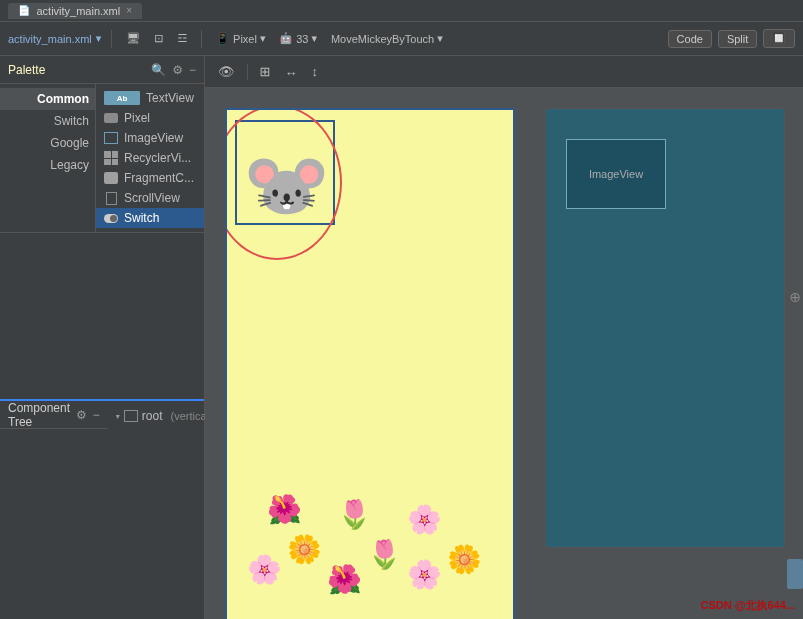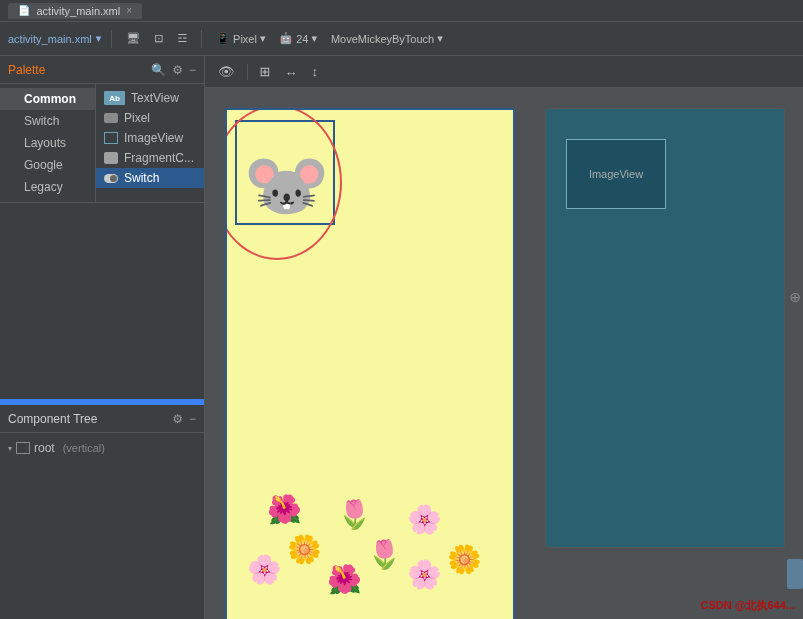--- a/index.html
+++ b/index.html
@@ -88,39 +88,40 @@
       flex-direction: column;
     }
     .palette-header {
       display: flex;
       align-items: center;
       padding: 4px 8px;
       border-bottom: 1px solid #555;
       gap: 6px;
       height: 28px;
     }
-    .palette-title { font-size: 12px; color: #f97316; font-weight: 500; flex: 1; }
+    .palette-title { font-size: 12px; color: #fef9c3; font-weight: 500; flex: 1; }
     .palette-search-btn { background: none; border: none; color: #999; cursor: pointer; font-size: 12px; }
 
     
     .categories {
       display: flex;
       flex-direction: row;
       border-bottom: 1px solid #555;
     }
     .category-list {
       width: 96px;
       border-right: 1px solid #555;
       padding: 4px 0;
     }
     .category-item {
-      padding: 4px 24px;
+      padding: 4px 6px;
       font-size: 12px;
       color: #bbb;
       cursor: pointer;
+      text-align: right;
     }
     .category-item.active { background: #4e5254; color: #fff; font-weight: bold; }
 
     
     .components-list {
       flex: 1;
       padding: 4px 0;
     }
     .component-item {
       padding: 3px 8px;
@@ -141,21 +142,21 @@
       justify-content: center;
       font-size: 9px;
       flex-shrink: 0;
     }
     .comp-icon-ab {
       background: #6a9fb5;
       color: #fff;
       font-size: 8px;
       font-weight: bold;
       border-radius: 1px;
-      width: 21px;
+      width: 36px;
       height: 14px;
     }
     .comp-icon-btn {
       background: #8b8b8b;
       border-radius: 2px;
       width: 14px;
       height: 10px;
     }
     .comp-icon-img { 
       border: 1px solid #6a9fb5; 
@@ -175,23 +176,22 @@
     .comp-icon-scroll {
       border: 1px solid #8b8b8b;
       background: transparent;
       width: 12px;
       height: 14px;
     }
 
     
     .tree-section {
       height: 220px;
-      border-top: 6px solid #3b82f6;
-      display: flex;
-      flex-direction: column;
+      border-top: 2px solid #3b82f6;
+      display: flex;
     }
     .tree-header {
       display: flex;
       align-items: center;
       padding: 4px 8px;
       border-bottom: 1px solid #555;
       gap: 6px;
       height: 28px;
     }
     .tree-title { font-size: 12px; color: #ccc; font-weight: 500; flex: 1; }
@@ -412,46 +412,50 @@
   <button class="toolbar-btn">⊡</button>
   <button class="toolbar-btn">☲</button>
   <div class="toolbar-separator"></div>
   <button class="toolbar-btn">
     <span>📱</span>
     <span>Pixel</span>
     <span>▾</span>
   </button>
   <button class="toolbar-btn">
     <span>🤖</span>
-    <span>24</span>
+    <span>33</span>
     <span>▾</span>
   </button>
   <button class="toolbar-btn">
     <span>MoveMickeyByTouch</span>
     <span>▾</span>
   </button>
+  <div class="toolbar-right">
+    <button class="toolbar-right-btn">Code</button>
+    <button class="toolbar-right-btn">Split</button>
+    <button class="toolbar-right-btn">🔲</button>
+  </div>
 </div>
 
 <div class="main-layout">
 
   <div class="left-panel">
 
     <div class="palette-section">
       <div class="palette-header">
         <span class="palette-title">Palette</span>
         <button class="palette-search-btn">🔍</button>
         <button class="palette-search-btn">⚙</button>
         <button class="palette-search-btn">−</button>
       </div>
 
       <div class="categories">
         <div class="category-list">
           <div class="category-item active">Common</div>
           <div class="category-item">Switch</div>
-          <div class="category-item">Layouts</div>
           <div class="category-item">Google</div>
           <div class="category-item">Legacy</div>
         </div>
 
         <div class="components-list">
 
           <div class="component-item">
             <span class="comp-icon comp-icon-ab" style="display:flex;align-items:center;justify-content:center;font-weight:bold;font-size:8px;">Ab</span>
             <span>TextView</span>
           </div>
@@ -461,28 +465,45 @@
               <span class="comp-icon-btn"></span>
             </span>
             <span>Pixel</span>
           </div>
 
           <div class="component-item">
             <span class="comp-icon comp-icon-img" style="width:14px;height:12px;border:1px solid #6a9fb5;display:inline-block;"></span>
             <span>ImageView</span>
           </div>
 
+          <div class="component-item">
+            <span class="comp-icon">
+              <span class="comp-icon-recycler" style="display:grid;grid-template-columns:1fr 1fr;gap:1px;width:14px;height:14px;">
+                <span style="background:#999;"></span>
+                  <span style="background:#999;"></span>
+                <span style="background:#999;"></span>
+                  <span style="background:#999;"></span>
+              </span>
+            </span>
+            <span>RecyclerVi...</span>
+          </div>
 
           <div class="component-item">
             <span class="comp-icon">
               <span style="background:#a0a0a0;border-radius:2px;width:14px;height:12px;display:inline-block;"></span>
             </span>
             <span>FragmentC...</span>
           </div>
 
+          <div class="component-item">
+            <span class="comp-icon">
+              <span class="comp-icon-scroll" style="border:1px solid #8b8b8b;width:11px;height:13px;display:inline-block;"></span>
+            </span>
+            <span>ScrollView</span>
+          </div>
 
           <div class="component-item selected">
             <span class="comp-icon">
               <span style="display:inline-block;width:16px;height:9px;background:#ccc;border-radius:5px;position:relative;">
                 <span style="position:absolute;right:1px;top:1px;width:7px;height:7px;background:#666;border-radius:50%;"></span>
               </span>
             </span>
             <span>Switch</span>
           </div>
         </div>

